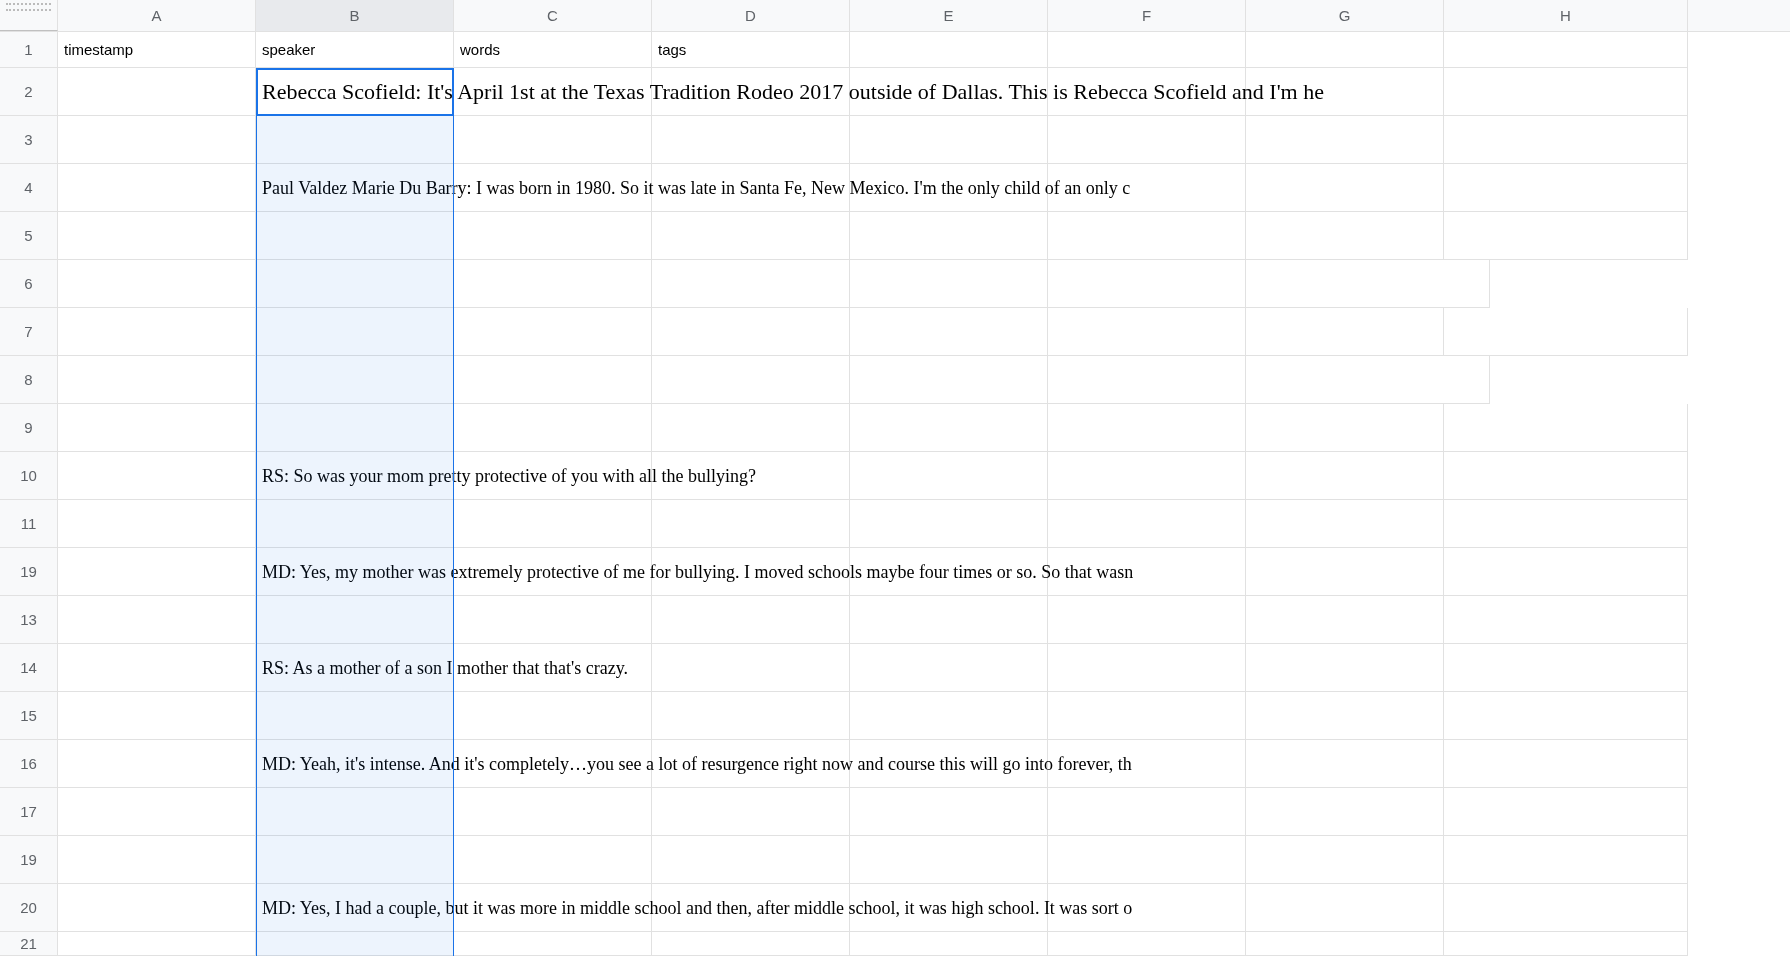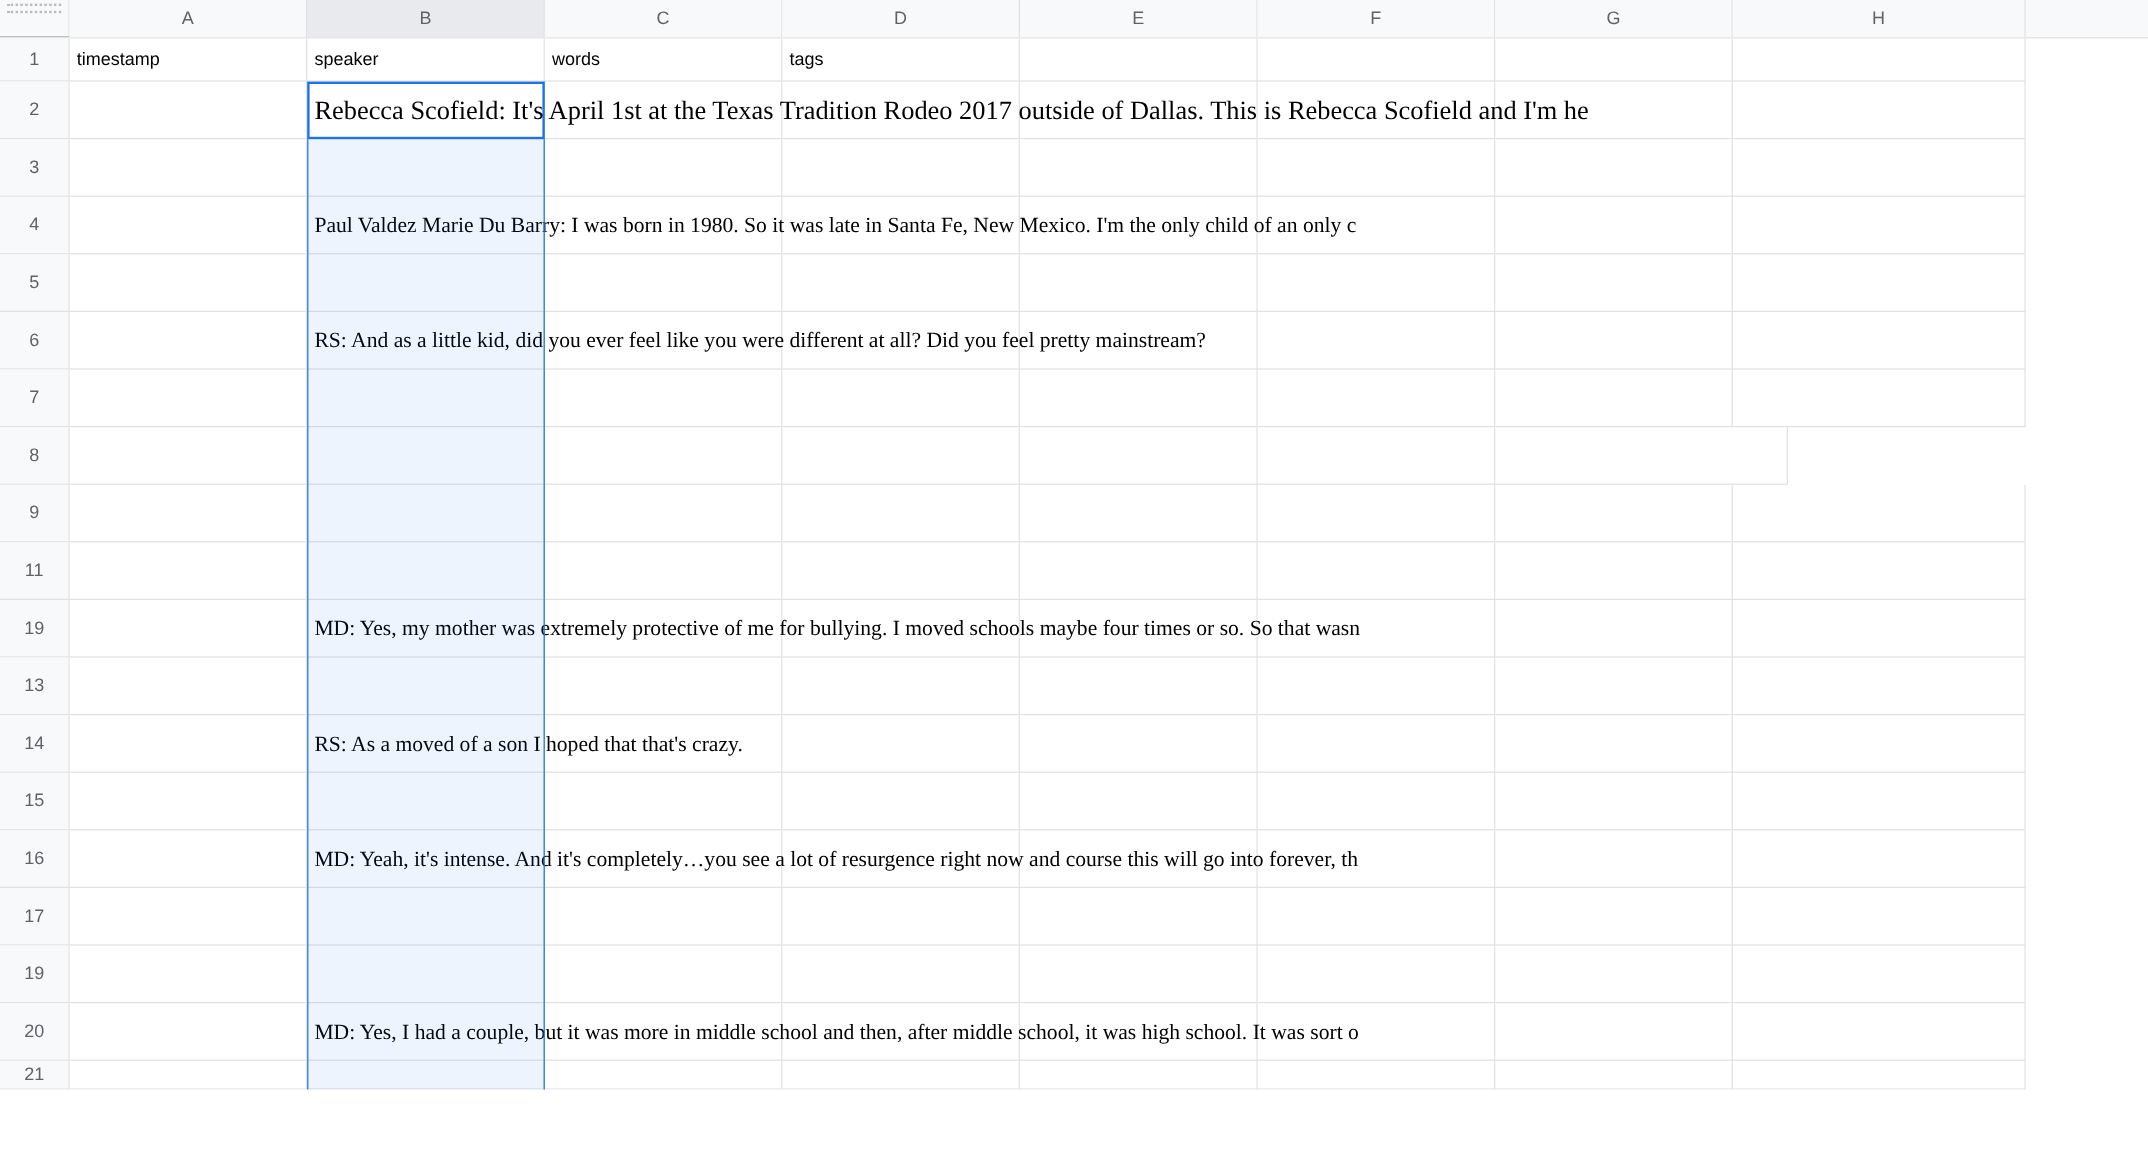--- a/index.html
+++ b/index.html
@@ -233,23 +233,20 @@
           <div class="cell col-c"></div>
           <div class="cell col-d"></div>
           <div class="cell col-e"></div>
           <div class="cell col-f"></div>
           <div class="cell col-g"></div>
           <div class="cell col-h"></div>
         </div>
         <div class="row">
           <div class="row-header">6</div>
           <div class="cell col-a"></div>
-          <div class="cell col-b">
-            <span class="overflow-text">RS: And as a little kid, did you ever feel like you were different at all? Did you feel pretty mainstream?</span>
-          </div>
           <div class="cell col-c"></div>
           <div class="cell col-d"></div>
           <div class="cell col-e"></div>
           <div class="cell col-f"></div>
           <div class="cell col-g"></div>
           <div class="cell col-h"></div>
         </div>
         <div class="row">
           <div class="row-header">7</div>
           <div class="cell col-a"></div>
@@ -276,20 +273,33 @@
           <div class="cell col-a"></div>
           <div class="cell col-b"></div>
           <div class="cell col-c"></div>
           <div class="cell col-d"></div>
           <div class="cell col-e"></div>
           <div class="cell col-f"></div>
           <div class="cell col-g"></div>
           <div class="cell col-h"></div>
         </div>
         <div class="row">
+          <div class="row-header">10</div>
+          <div class="cell col-a"></div>
+          <div class="cell col-b">
+            <span class="overflow-text">RS: So was your mom pretty protective of you with all the bullying?</span>
+          </div>
+          <div class="cell col-c"></div>
+          <div class="cell col-d"></div>
+          <div class="cell col-e"></div>
+          <div class="cell col-f"></div>
+          <div class="cell col-g"></div>
+          <div class="cell col-h"></div>
+        </div>
+        <div class="row">
           <div class="row-header">11</div>
           <div class="cell col-a"></div>
           <div class="cell col-b"></div>
           <div class="cell col-c"></div>
           <div class="cell col-d"></div>
           <div class="cell col-e"></div>
           <div class="cell col-f"></div>
           <div class="cell col-g"></div>
           <div class="cell col-h"></div>
         </div>
@@ -314,21 +324,21 @@
           <div class="cell col-d"></div>
           <div class="cell col-e"></div>
           <div class="cell col-f"></div>
           <div class="cell col-g"></div>
           <div class="cell col-h"></div>
         </div>
         <div class="row">
           <div class="row-header">14</div>
           <div class="cell col-a"></div>
           <div class="cell col-b">
-            <span class="overflow-text">RS: As a moved of a son I hoped that that's crazy.</span>
+            <span class="overflow-text">RS: As a mother of a son I mother that that's crazy.</span>
           </div>
           <div class="cell col-c"></div>
           <div class="cell col-d"></div>
           <div class="cell col-e"></div>
           <div class="cell col-f"></div>
           <div class="cell col-g"></div>
           <div class="cell col-h"></div>
         </div>
         <div class="row">
           <div class="row-header">15</div>

